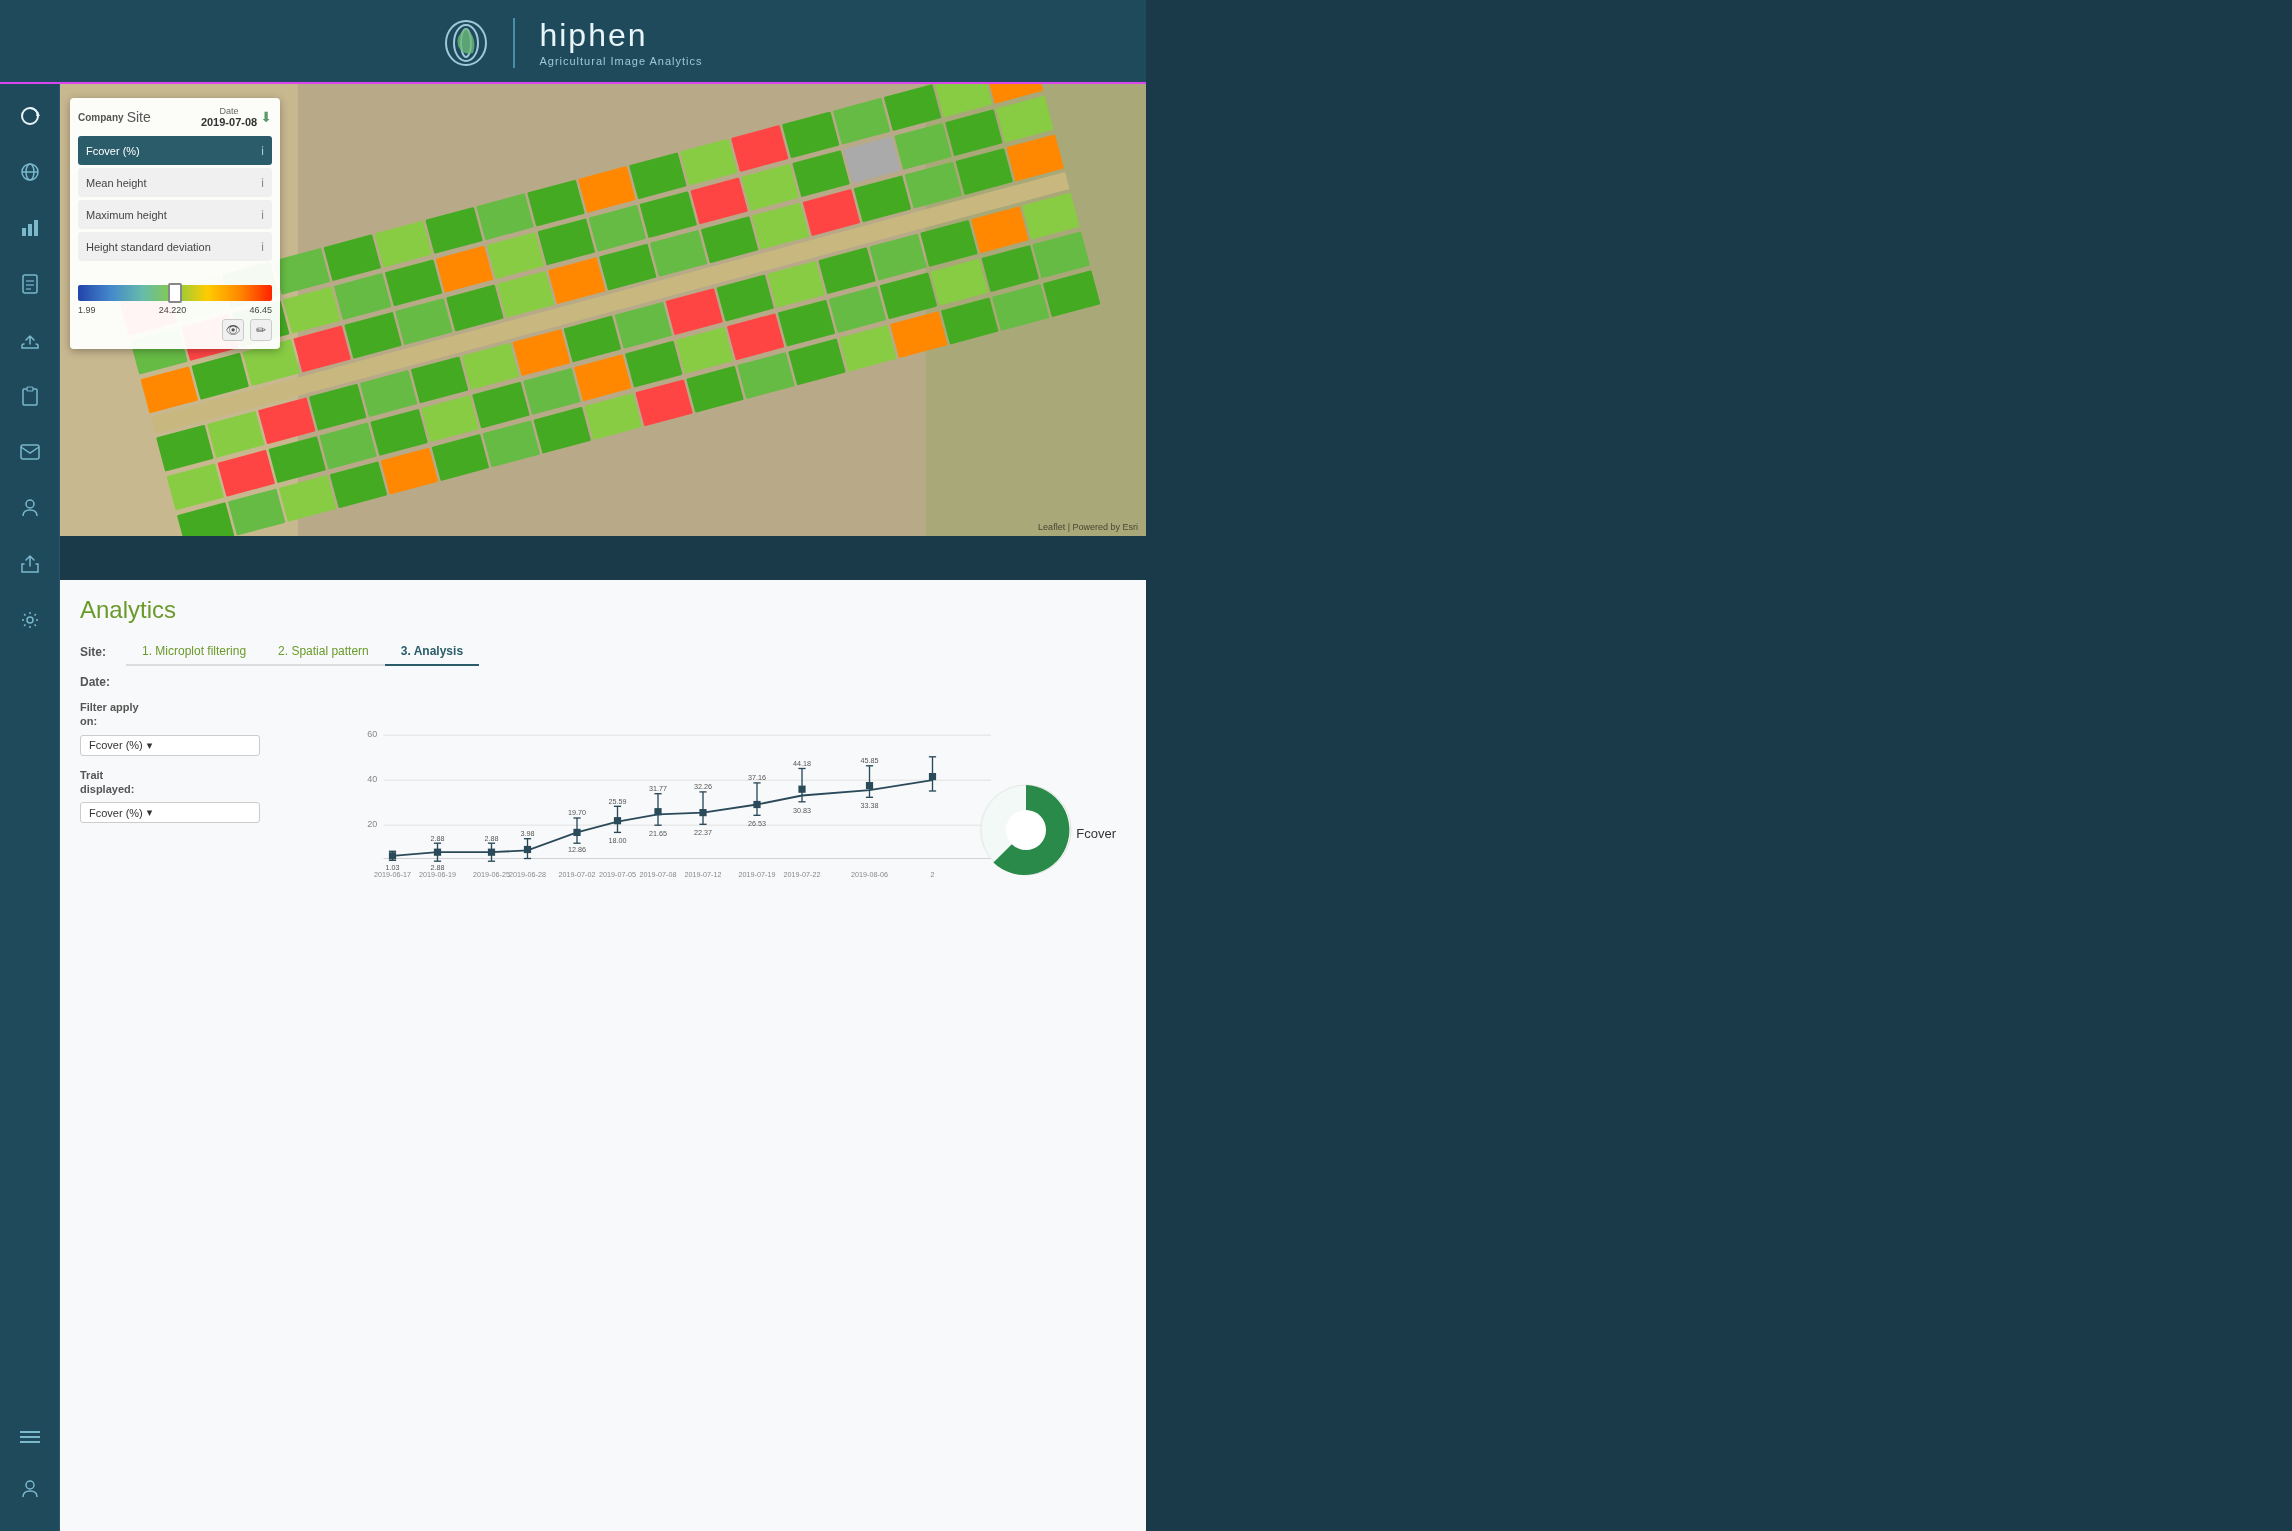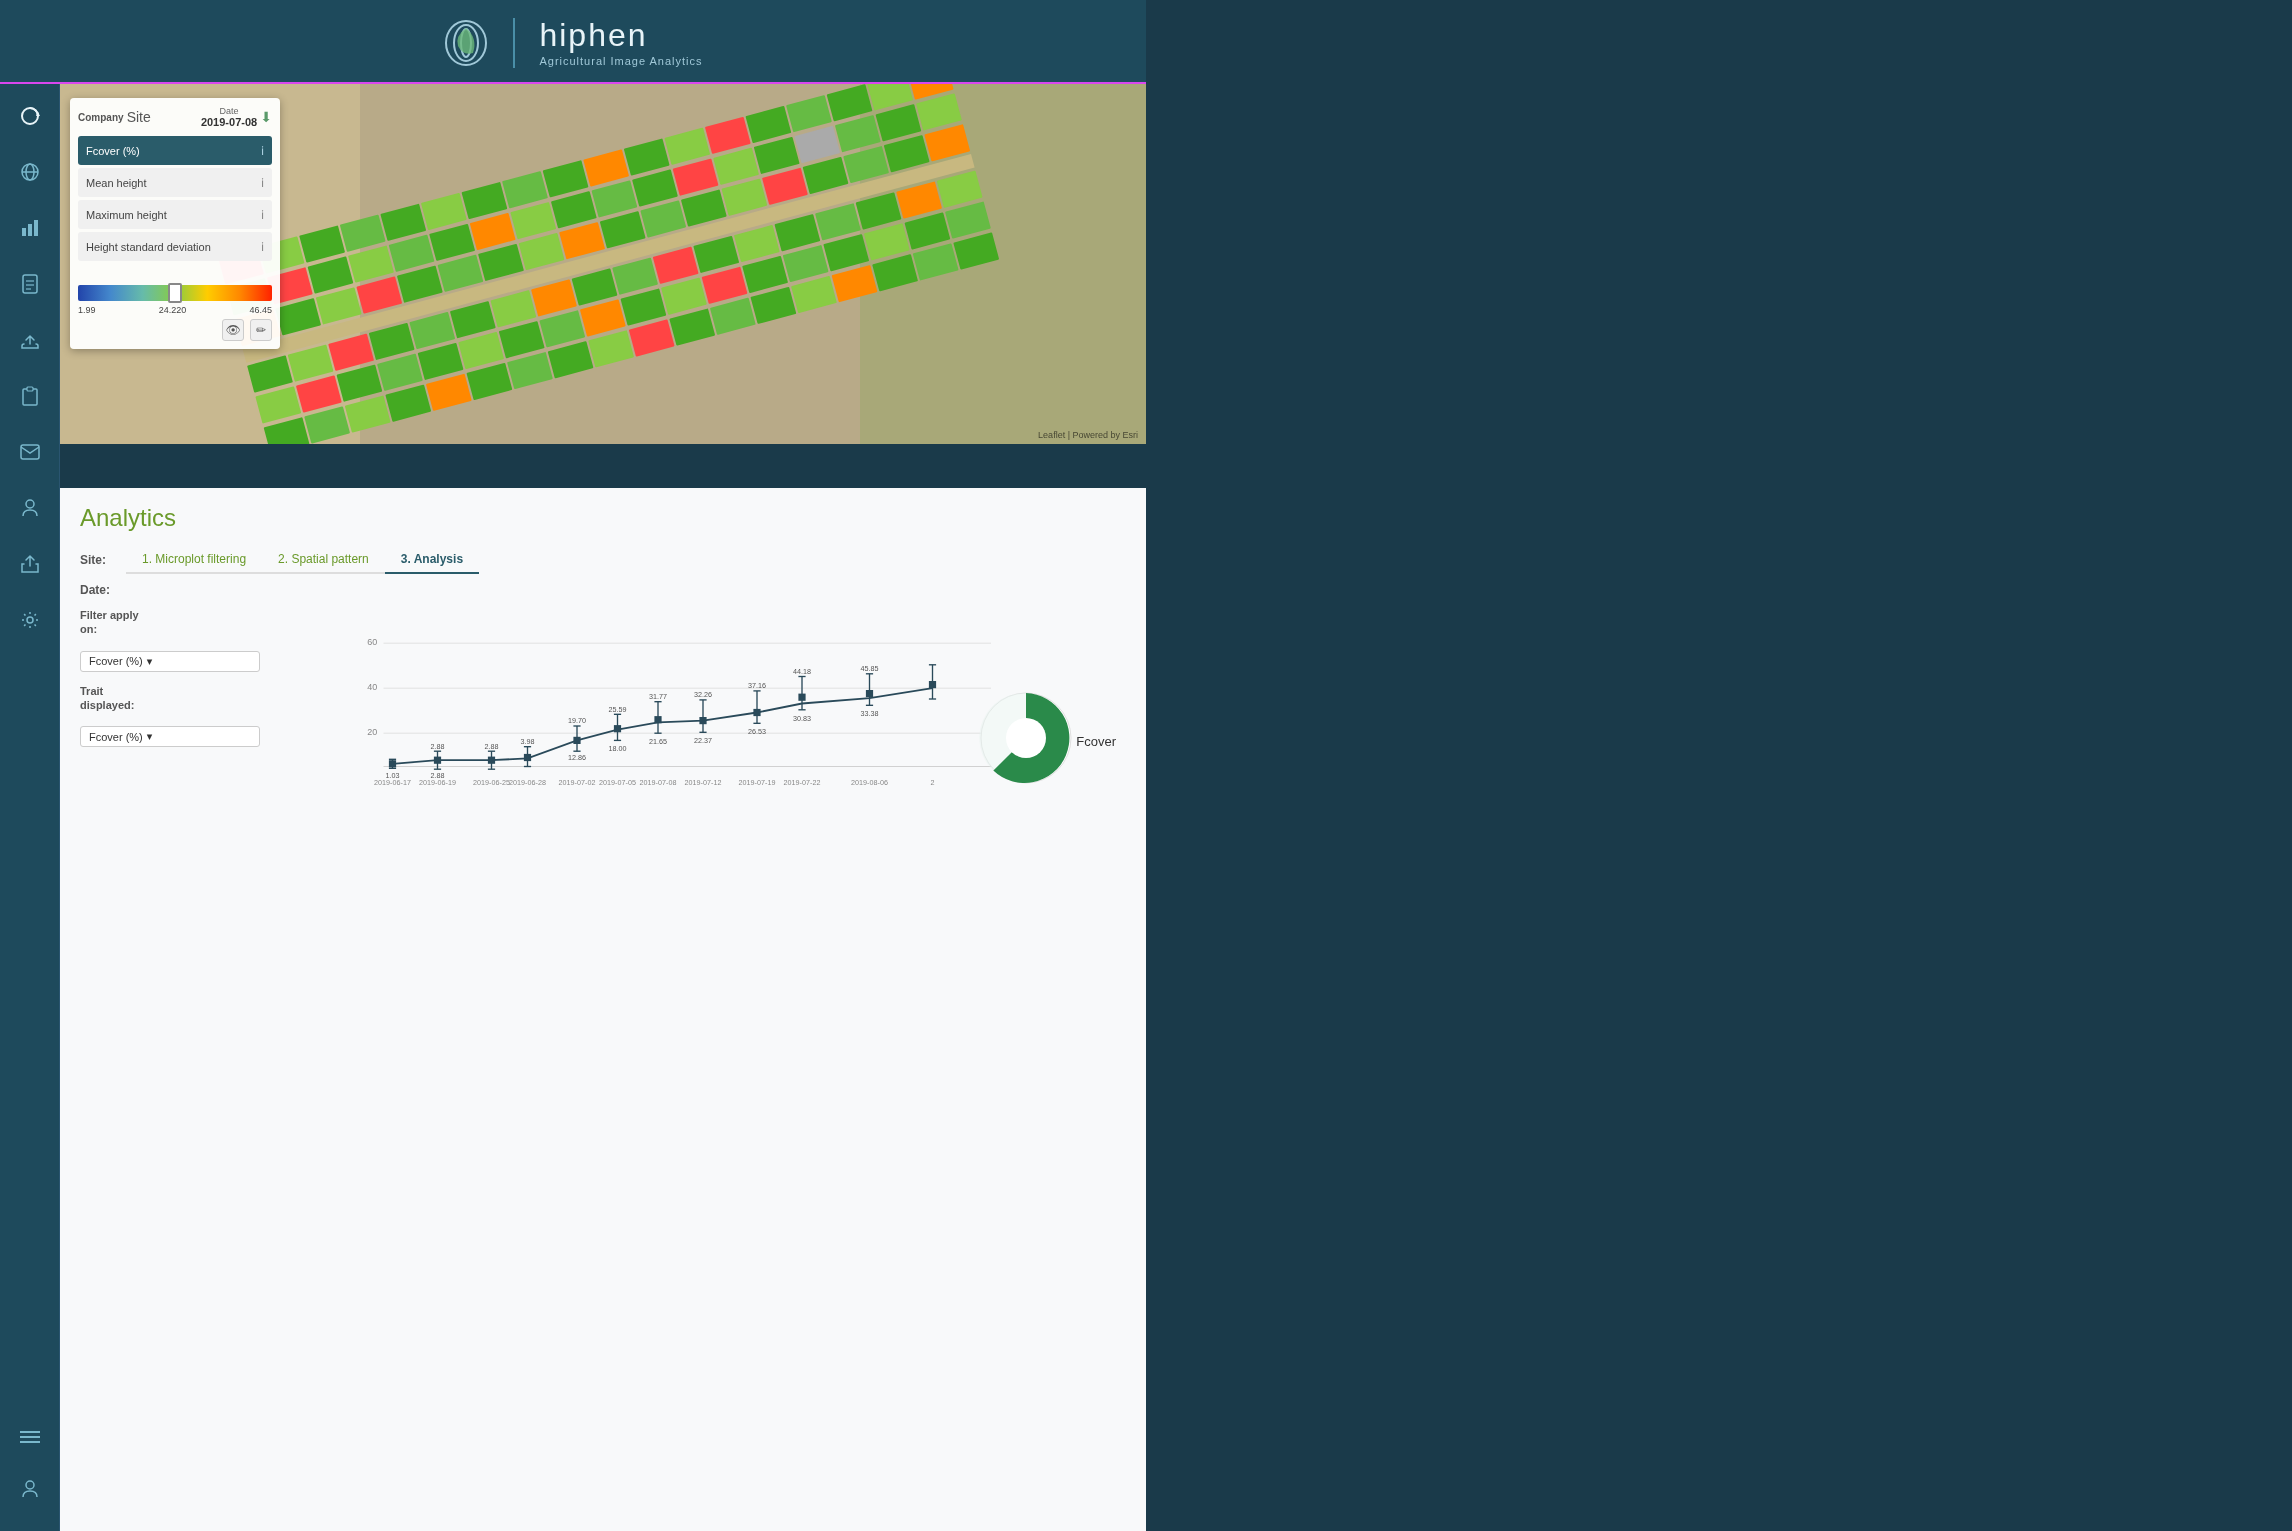--- a/index.html
+++ b/index.html
@@ -87,21 +87,21 @@
     .content-area {
       flex: 1;
       display: flex;
       flex-direction: column;
       overflow: hidden;
     }
 
     
     .map-area {
       position: relative;
-      height: 360px;
+      height: 452px;
       background: #8a9a7a;
       overflow: hidden;
     }
     .map-bg {
       width: 100%;
       height: 100%;
       background: linear-gradient(135deg, #c8b89a 0%, #a89870 20%, #8a9878 40%, #7a8870 60%, #9aaa88 80%, #b8c8a0 100%);
       position: relative;
     }
 
@@ -263,21 +263,21 @@
       font-weight: 600;
     }
     .site-label {
       font-size: 12px;
       color: #555;
       font-weight: 600;
     }
     .filter-group {
       display: flex;
       flex-direction: column;
-      gap: 14px;
+      gap: 6px;
     }
     .filter-label {
       font-size: 11px;
       color: #555;
       font-weight: 600;
       line-height: 1.3;
     }
     .filter-select {
       display: flex;
       align-items: center;

